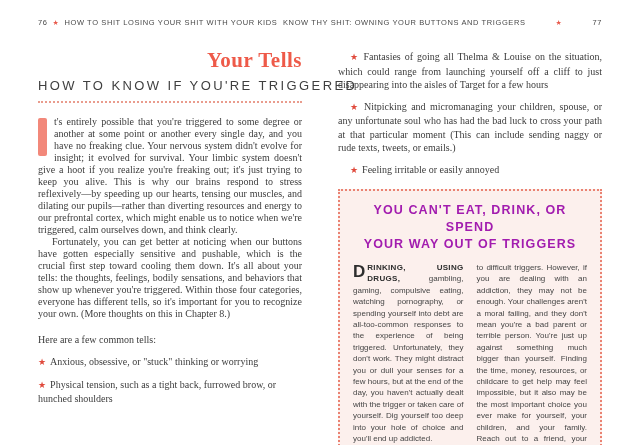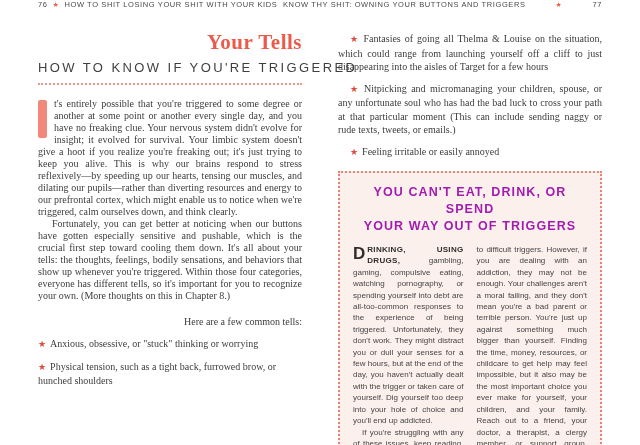--- a/index.html
+++ b/index.html
@@ -1,21 +1,21 @@
 <!DOCTYPE html>
 <html><head>
 <meta charset="utf-8">
 <style>
   html,body{margin:0;padding:0;}
   body{
     width:640px;height:445px;position:relative;background:#ffffff;
     font-family:"Liberation Serif", serif;color:#3c3c3c;overflow:hidden;
     -webkit-font-smoothing:antialiased;
   }
-  .page{position:absolute;top:0;width:264px;}
+  .page{position:absolute;top:18px;width:264px;}
   #page-left{left:38px;}
   #page-right{left:338px;}
 
   
   .running-header{
     font-family:"Liberation Sans", sans-serif;
     font-size:7.5px;letter-spacing:0.6px;color:#4a4a4a;
     display:flex;align-items:center;gap:5px;white-space:nowrap;
   }
   .running-header.right{justify-content:flex-end;gap:30px;}
@@ -37,21 +37,21 @@
   }
 
   
   .body-copy{margin-top:13px;font-size:10px;line-height:12px;text-align:justify;}
   .body-copy p{margin:0;}
   .indent{text-indent:14px;}
   .drop-cap-bar{
     float:left;width:9px;height:38px;margin:2px 7px 0 0;
     background:#f2887a;border-radius:2px;color:transparent;overflow:hidden;
   }
-  .list-intro{margin-top:13px;font-size:10px;line-height:14px;text-align:right;}
+  .list-intro{margin-top:13px;font-size:10px;line-height:14px;}
   .bullet-item{margin:8px 0 0 0;font-size:10px;line-height:13.5px;text-align:left;}
   .bullet-item.justify{text-align:justify;}
   .bullet-item.bindent{text-indent:12px;}
   .bullet-star{color:#e04a3c;font-size:9px;padding-right:4px;}
 
   
   .callout-box{
     margin-top:12px;background:#fcf0ed;border:2px dotted #ea8272;
     padding:11px 13px 14px 13px;box-sizing:border-box;
   }

